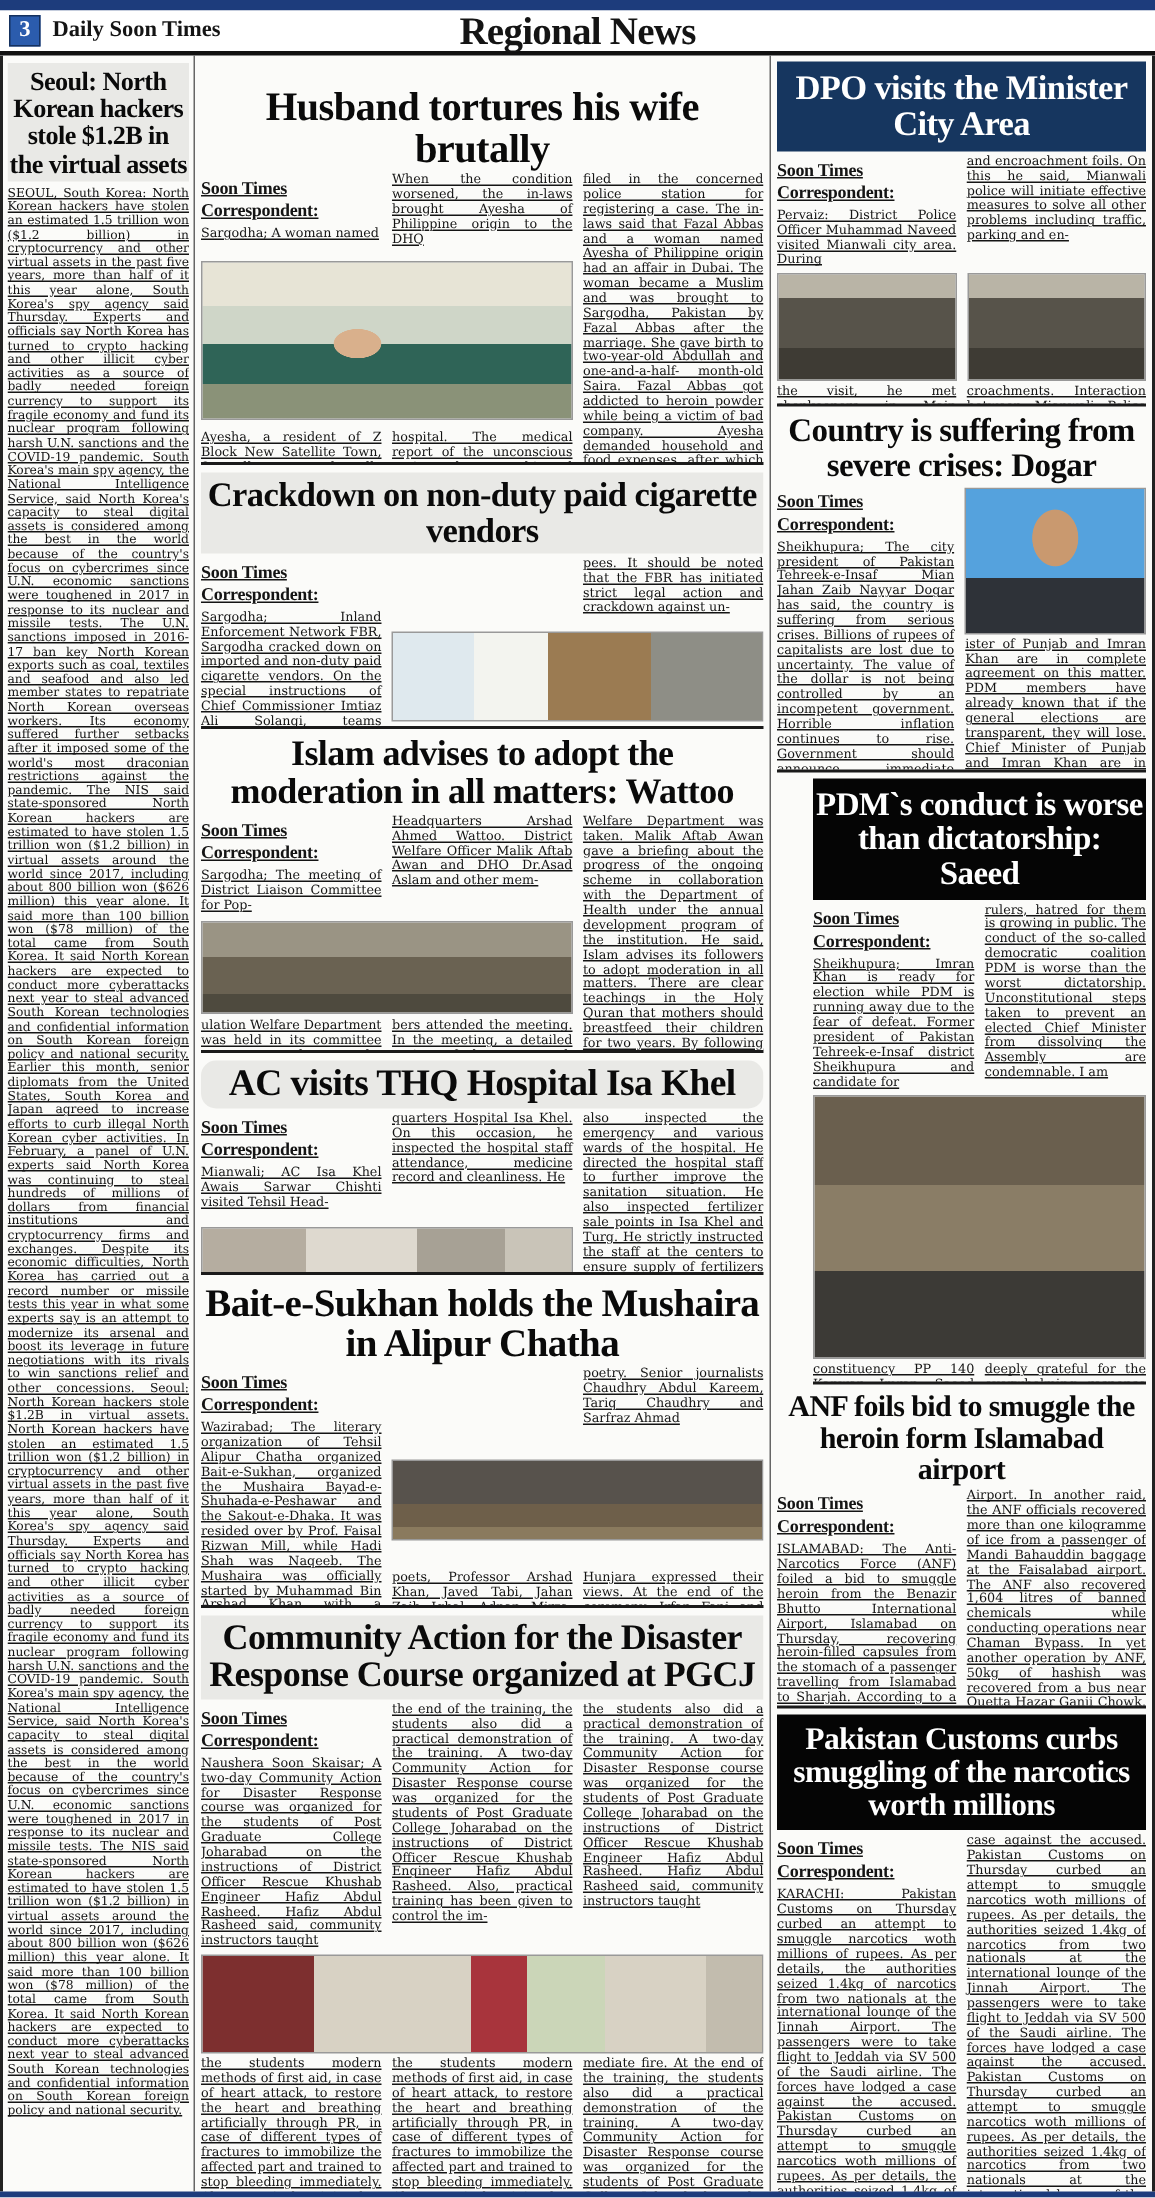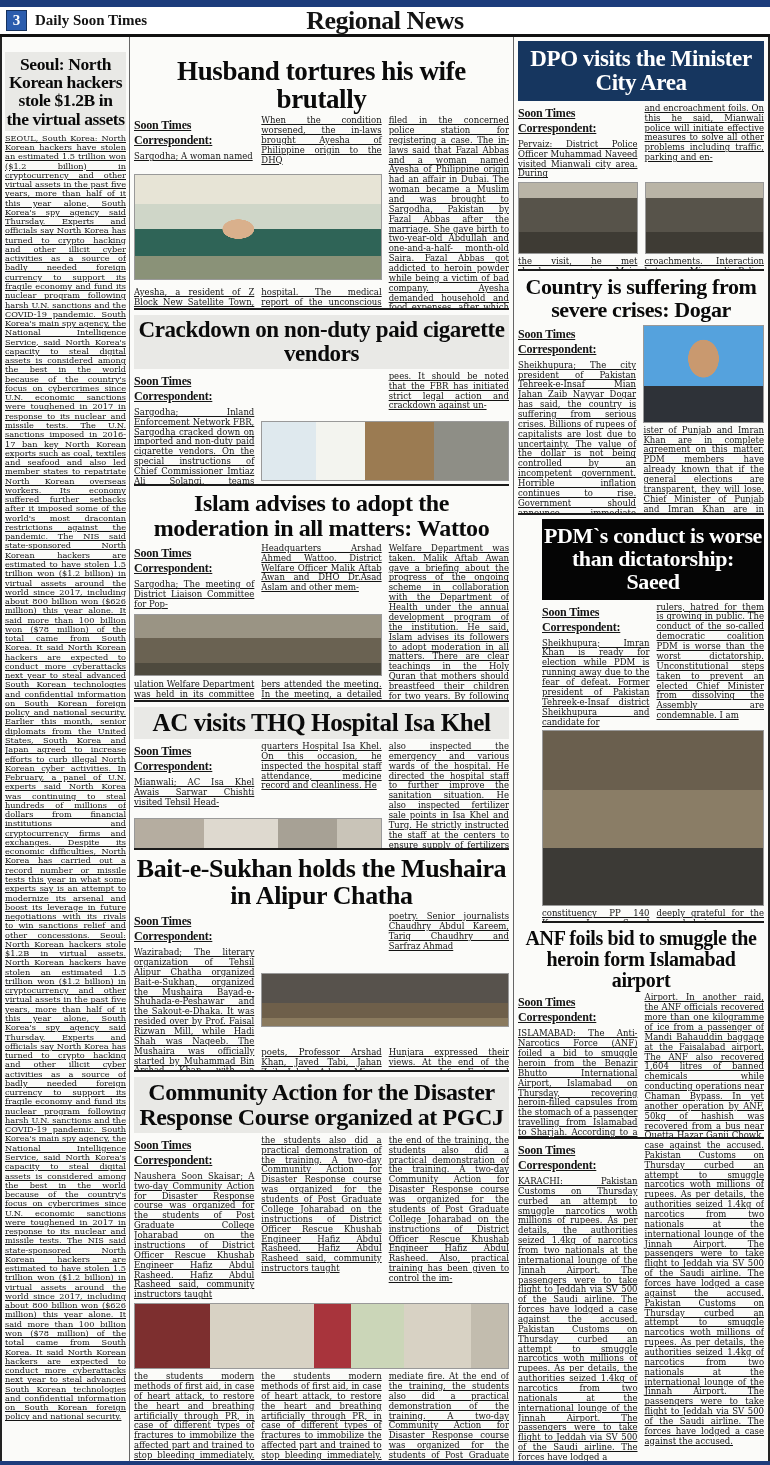--- a/index.html
+++ b/index.html
@@ -12,21 +12,21 @@
   .pagenum { width: 21px; height: 21px; background: var(--badge, #2b5cad);
              color: #fff; font: bold 15px "Liberation Serif", serif;
              display: flex; align-items: center; justify-content: center;
              border: 1px solid #15315e; }
   .masthead { font: bold 15px "Liberation Serif", serif; margin-left: 8px; z-index: 2; }
   .section-title { position: absolute; left: 0; right: 0; text-align: center;
                    font: bold 26px "Liberation Serif", serif; letter-spacing: -0.5px; }
 
   .content { display: flex; height: 1424px; border-left: 2px solid #222; }
 
-  .col-left  { width: 128px; min-width:128px; border-right: 1px solid #666; padding: 12px 3px; overflow: hidden; }
+  .col-left  { width: 128px; min-width:128px; border-right: 1px solid #666; padding: 2px 3px; overflow: hidden; }
   .col-center{ width: 384px; min-width:384px; border-right: 1px solid #666; padding: 2px 4px; overflow: hidden; }
   .col-right { flex: 1; padding: 2px 4px; overflow: hidden; border-right:2px solid #222; }
 
   .art { overflow: hidden; border-bottom: 2px solid #1a1a1a; padding-bottom: 2px; margin-bottom: 2px; }
   .art:last-child { border-bottom: none; }
 
   .hl { font-family: "Liberation Serif", serif; font-weight: bold; text-align: center;
         line-height: 1.04; letter-spacing: -0.4px; color: #0a0a0a; margin: 3px 0 3px; }
   .band { background: #e9e9e6; padding: 3px 1px; }
   .hl-navy  { background: var(--navybox, #16365f); color: #fff; padding: 6px 2px; margin:2px 0 3px; }
@@ -127,21 +127,21 @@
         </div>
         <div class="bt">Headquarters Arshad Ahmed Wattoo. District Welfare Officer Malik Aftab Awan and DHO Dr.Asad Aslam and other mem-</div>
         <div class="bt" style="grid-column:3; grid-row:1/4;">Welfare Department was taken. Malik Aftab Awan gave a briefing about the progress of the ongoing scheme in collaboration with the Department of Health under the annual development program of the institution. He said, Islam advises its followers to adopt moderation in all matters. There are clear teachings in the Holy Quran that mothers should breastfeed their children for two years. By following this order, rampant population growth can be controlled.</div>
         <div class="photo ph-meeting" style="grid-row:2;"></div>
         <div class="bt" style="grid-row:3; grid-column:1;">ulation Welfare Department was held in its committee room under the chairmanship of Additional Deputy Commissioner</div>
         <div class="bt" style="grid-row:3; grid-column:2;">bers attended the meeting. In the meeting, a detailed review of the one month performance of the field teams of the Population</div>
       </div>
     </div>
 
     <div class="art" style="height:146px;">
-      <div class="hl band" style="font-size:25px;">AC visits THQ Hospital Isa Khel</div>
+      <div class="hl band" style="font-size:25px;border-radius:10px;">AC visits THQ Hospital Isa Khel</div>
       <div class="grid3">
         <div>
           <div class="corr">Soon Times Correspondent:</div>
           <div class="bt">Mianwali; AC Isa Khel Awais Sarwar Chishti visited Tehsil Head-</div>
         </div>
         <div class="bt">quarters Hospital Isa Khel. On this occasion, he inspected the hospital staff attendance, medicine record and cleanliness. He</div>
         <div class="bt" style="grid-column:3; grid-row:1/3;">also inspected the emergency and various wards of the hospital. He directed the hospital staff to further improve the sanitation situation. He also inspected fertilizer sale points in Isa Khel and Turg. He strictly instructed the staff at the centers to ensure supply of fertilizers at controlled rates to the farmers after verifying their landholding proof.</div>
         <div class="photo ph-ac" style="grid-row:2;"></div>
       </div>
     </div>
@@ -161,22 +161,22 @@
       </div>
     </div>
 
     <div class="art" style="border-bottom:none;">
       <div class="hl band" style="font-size:24px;">Community Action for the Disaster Response Course organized at PGCJ</div>
       <div class="grid3">
         <div>
           <div class="corr">Soon Times Correspondent:</div>
           <div class="bt">Naushera Soon Skaisar; A two-day Community Action for Disaster Response course was organized for the students of Post Graduate College Joharabad on the instructions of District Officer Rescue Khushab Engineer Hafiz Abdul Rasheed. Hafiz Abdul Rasheed said, community instructors taught</div>
         </div>
+        <div class="bt">the end of the training, the students also did a practical demonstration of the training. A two-day Community Action for Disaster Response course was organized for the students of Post Graduate College Joharabad on the instructions of District Officer Rescue Khushab Engineer Hafiz Abdul Rasheed. Also, practical training has been given to control the im-</div>
         <div class="bt">the students also did a practical demonstration of the training. A two-day Community Action for Disaster Response course was organized for the students of Post Graduate College Joharabad on the instructions of District Officer Rescue Khushab Engineer Hafiz Abdul Rasheed. Hafiz Abdul Rasheed said, community instructors taught</div>
-        <div class="bt">the end of the training, the students also did a practical demonstration of the training. A two-day Community Action for Disaster Response course was organized for the students of Post Graduate College Joharabad on the instructions of District Officer Rescue Khushab Engineer Hafiz Abdul Rasheed. Also, practical training has been given to control the im-</div>
         <div class="photo ph-pgcj" style="grid-row:2;"></div>
         <div class="bt" style="grid-row:3; grid-column:1;">the students modern methods of first aid, in case of heart attack, to restore the heart and breathing artificially through PR, in case of different types of fractures to immobilize the affected part and trained to stop bleeding immediately. Also, practical training has been given to control the immediate fire. At the end of the training,</div>
         <div class="bt" style="grid-row:3; grid-column:2;">the students modern methods of first aid, in case of heart attack, to restore the heart and breathing artificially through PR, in case of different types of fractures to immobilize the affected part and trained to stop bleeding immediately. Also, practical training has been given to control the immediate fire. At</div>
         <div class="bt" style="grid-row:3; grid-column:3;">mediate fire. At the end of the training, the students also did a practical demonstration of the training. A two-day Community Action for Disaster Response course was organized for the students of Post Graduate College Joharabad on the instructions of District Officer Rescue Khushab Engineer Hafiz Abdul Rasheed.</div>
       </div>
     </div>
 
   </div>
 
   <div class="col-right">
@@ -229,20 +229,21 @@
       <div class="grid2">
         <div>
           <div class="corr">Soon Times Correspondent:</div>
           <div class="bt">ISLAMABAD: The Anti-Narcotics Force (ANF) foiled a bid to smuggle heroin from the Benazir Bhutto International Airport, Islamabad on Thursday, recovering heroin-filled capsules from the stomach of a passenger travelling from Islamabad to Sharjah. According to a spokesman, as many as 53 capsules filled with heroin were recovered from the stomach of the man who was going to Sharjah from the Islamabad</div>
         </div>
         <div class="bt">Airport. In another raid, the ANF officials recovered more than one kilogramme of ice from a passenger of Mandi Bahauddin baggage at the Faisalabad airport. The ANF also recovered 1,604 litres of banned chemicals while conducting operations near Chaman Bypass. In yet another operation by ANF, 50kg of hashish was recovered from a bus near Quetta Hazar Ganji Chowk. Cases have been registered against the suspects under the Anti-Narcotics Act.</div>
       </div>
     </div>
 
     <div class="art" style="border-bottom:none;">
+      <div class="hl hl-black" style="font-size:21px;">Pakistan Customs curbs smuggling of the narcotics worth millions</div>
       <div class="grid2">
         <div>
           <div class="corr">Soon Times Correspondent:</div>
           <div class="bt">KARACHI: Pakistan Customs on Thursday curbed an attempt to smuggle narcotics woth millions of rupees. As per details, the authorities seized 1.4kg of narcotics from two nationals at the international lounge of the Jinnah Airport. The passengers were to take flight to Jeddah via SV 500 of the Saudi airline. The forces have lodged a case against the accused. Pakistan Customs on Thursday curbed an attempt to smuggle narcotics woth millions of rupees. As per details, the authorities seized 1.4kg of narcotics from two nationals at the international lounge of the Jinnah Airport. The passengers were to take flight to Jeddah via SV 500 of the Saudi airline. The forces have lodged a</div>
         </div>
         <div class="bt">case against the accused. Pakistan Customs on Thursday curbed an attempt to smuggle narcotics woth millions of rupees. As per details, the authorities seized 1.4kg of narcotics from two nationals at the international lounge of the Jinnah Airport. The passengers were to take flight to Jeddah via SV 500 of the Saudi airline. The forces have lodged a case against the accused. Pakistan Customs on Thursday curbed an attempt to smuggle narcotics woth millions of rupees. As per details, the authorities seized 1.4kg of narcotics from two nationals at the international lounge of the Jinnah Airport. The passengers were to take flight to Jeddah via SV 500 of the Saudi airline. The forces have lodged a case against the accused.</div>
       </div>
     </div>
 
   </div>

